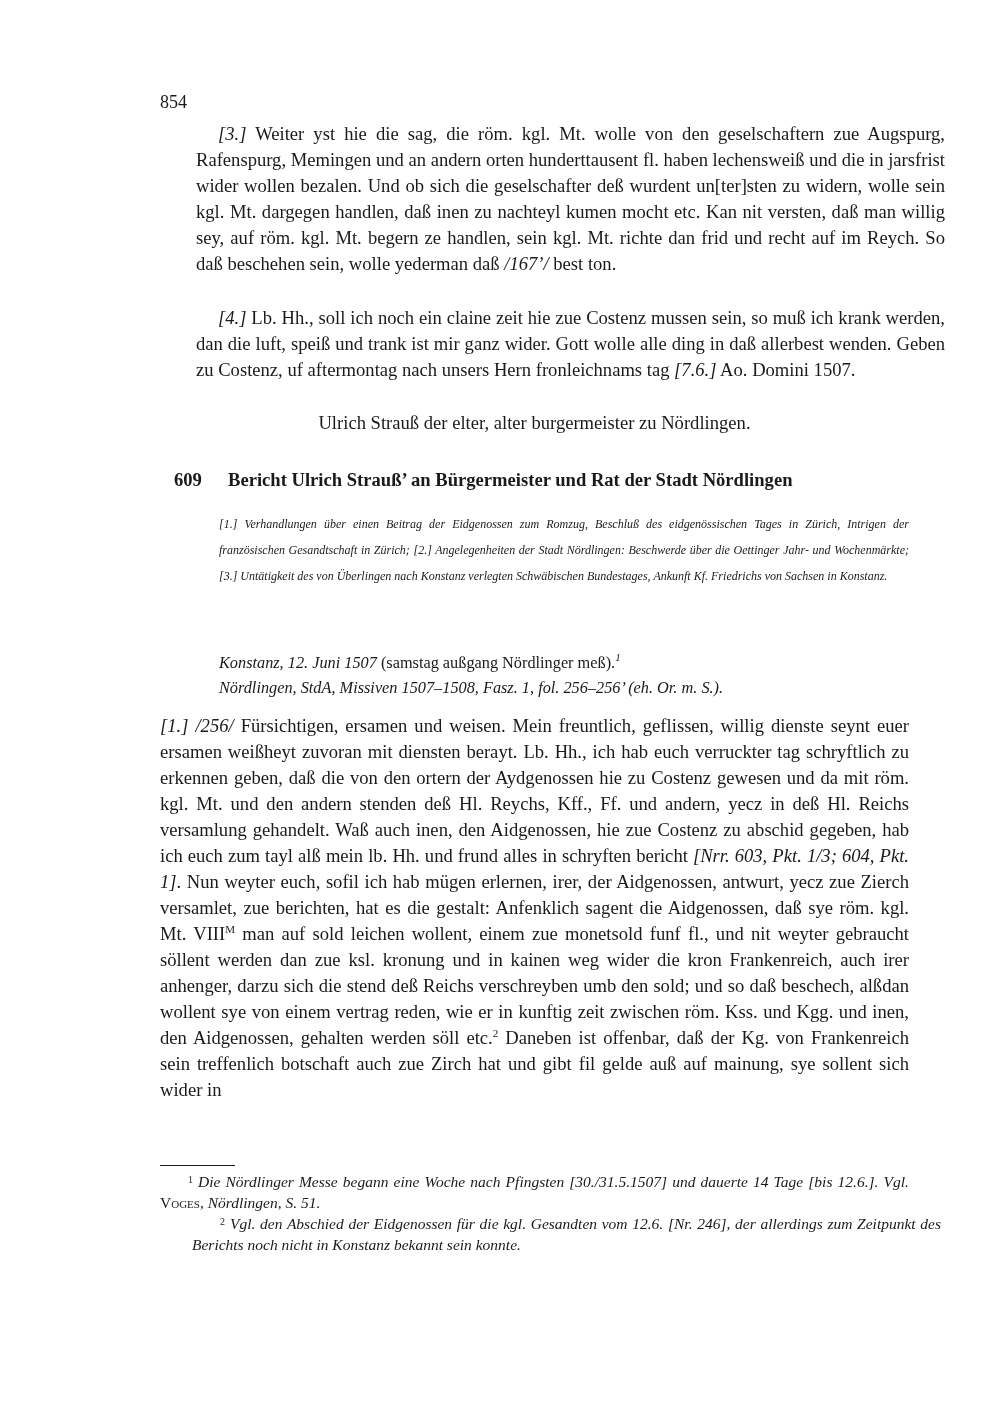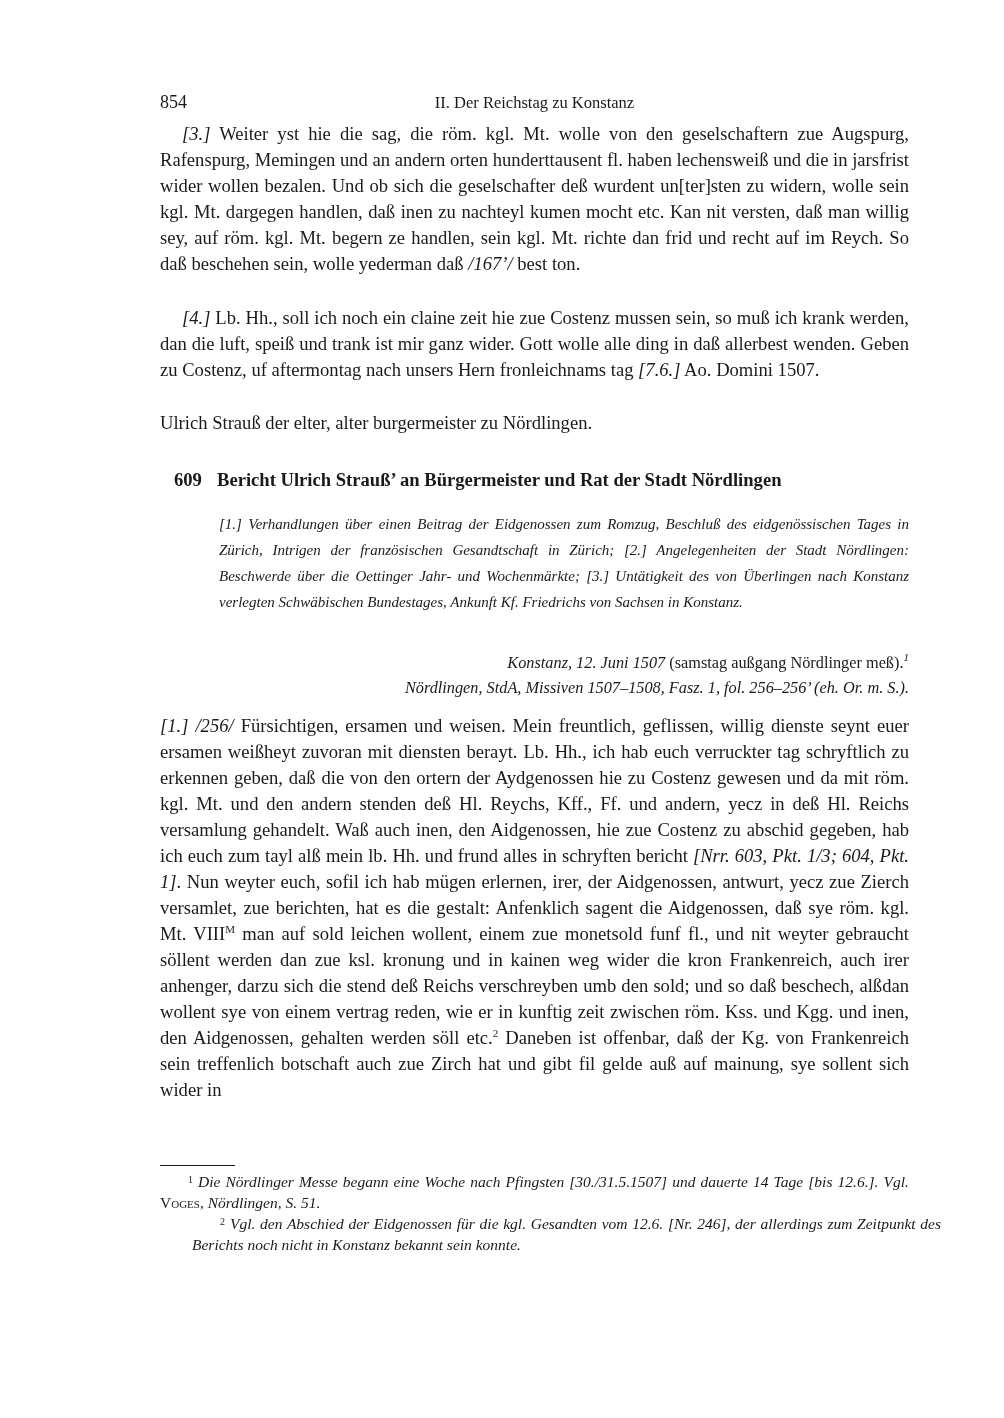--- a/index.html
+++ b/index.html
@@ -14,40 +14,40 @@
       font-size: 18px;
       text-decoration: underline;
     }
     .page-number { position: absolute; left: 0; top: 0; }
     .running-title { position: absolute; left: 0; right: 0; text-align: center; font-size: 16.5px; top: 1px; }
     .para {
       position: absolute; left: 0; width: 749px;
       font-size: 18.6px; line-height: 26px; text-align: justify;
       text-align-last: left; margin: 0;
     }
-    .indent { text-indent: 22px; }
+    .indent { text-indent: 22px; margin-left: 36px; }
     .it { font-style: italic; }
     .sig {
-      position: absolute; left: 0; width: 749px; text-align: left;
+      position: absolute; left: 0; width: 749px; text-align: center;
       font-size: 18.6px; line-height: 26px;
     }
     .doc-head {
       position: absolute; left: 0; top: 467px; width: 749px;
       font-size: 18.6px; font-weight: bold; line-height: 26px;
     }
     .doc-num { position: absolute; left: 0; top: 0; margin-left: 14px; }
-    .doc-title { position: absolute; left: 57px; top: 0; white-space: nowrap; font-family: Liberation Serif, serif; }
+    .doc-title { position: absolute; left: 68px; top: 0; white-space: nowrap; font-family: Liberation Serif, serif; }
     .regest {
       position: absolute; left: 59px; top: 511px; width: 690px;
-      font-size: 15px; line-height: 26px; font-style: italic;
+      font-size: 12px; line-height: 26px; font-style: italic;
       text-align: justify; margin: 0;
     }
     .meta {
       position: absolute; left: 59px; width: 690px;
-      font-size: 16.3px; line-height: 23px; margin: 0; text-align: right;
+      font-size: 16.3px; line-height: 23px; margin: 0;
     }
     sup { font-size: 11px; line-height: 0; vertical-align: 7px; }
     .footnote-rule {
       position: absolute; left: 0; top: 1165px; width: 75px; height: 0;
       border-top: 1px solid #1a1a1a;
     }
     .footnote {
       position: absolute; left: 0; width: 749px;
       font-size: 15.5px; line-height: 21px; font-style: italic;
       text-align: justify; text-align-last: left; margin: 0;
@@ -56,21 +56,20 @@
     .fn-mark { font-style: normal; font-size: 10px; vertical-align: 4px; margin-right: 5px; }
     .sc { font-style: normal; font-variant: small-caps; }
   </style>
 </head>
 <body>
 
 <div class="page">
 
   <div class="running-head">
     <span class="page-number">854</span>
-    <span class="running-title">II. Der Reichstag zu Konstanz</span>
   </div>
 
   <p class="para indent" style="top:121px;"><span class="it">[3.]</span><span> Weiter yst hie die sag, die röm. kgl. Mt. wolle von den geselschaftern zue Augspurg, Rafenspurg, Memingen und an andern orten hunderttausent fl. haben lechensweiß und die in jarsfrist wider wollen bezalen. Und ob sich die geselschafter deß wurdent un[ter]sten zu widern, wolle sein kgl. Mt. dargegen handlen, daß inen zu nachteyl kumen mocht etc. Kan nit versten, daß man willig sey, auf röm. kgl. Mt. begern ze handlen, sein kgl. Mt. richte dan frid und recht auf im Reych. So daß beschehen sein, wolle yederman daß </span><span class="it">/167’/</span><span> best ton.</span></p>
 
   <p class="para indent" style="top:305px;"><span class="it">[4.]</span><span> Lb. Hh., soll ich noch ein claine zeit hie zue Costenz mussen sein, so muß ich krank werden, dan die luft, speiß und trank ist mir ganz wider. Gott wolle alle ding in daß allerbest wenden. Geben zu Costenz, uf aftermontag nach unsers Hern fronleichnams tag </span><span class="it">[7.6.]</span><span> Ao. Domini 1507.</span></p>
 
   <div class="sig" style="top:410px;">Ulrich Strauß der elter, alter burgermeister zu Nördlingen.</div>
 
   <div class="doc-head">
     <span class="doc-num">609</span>

